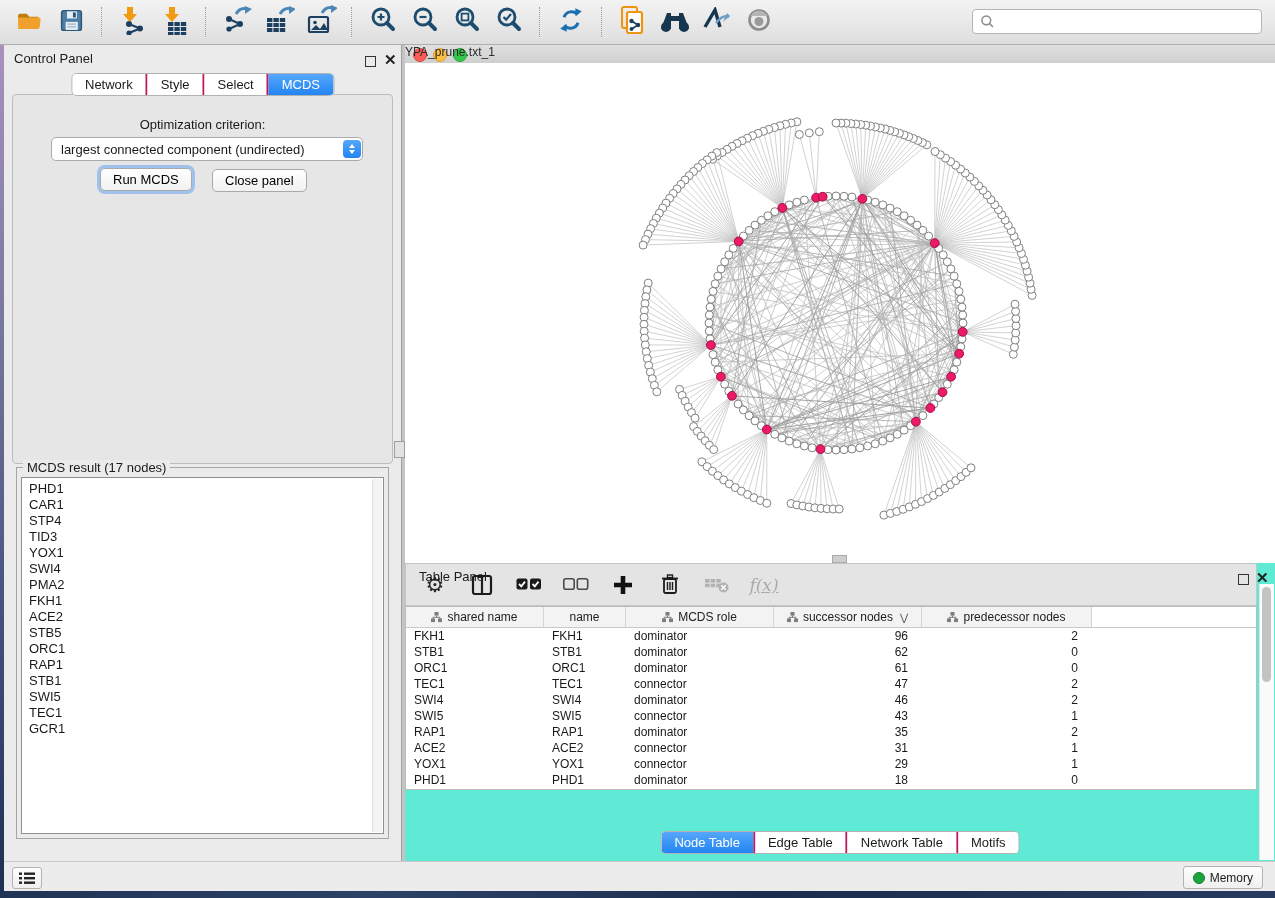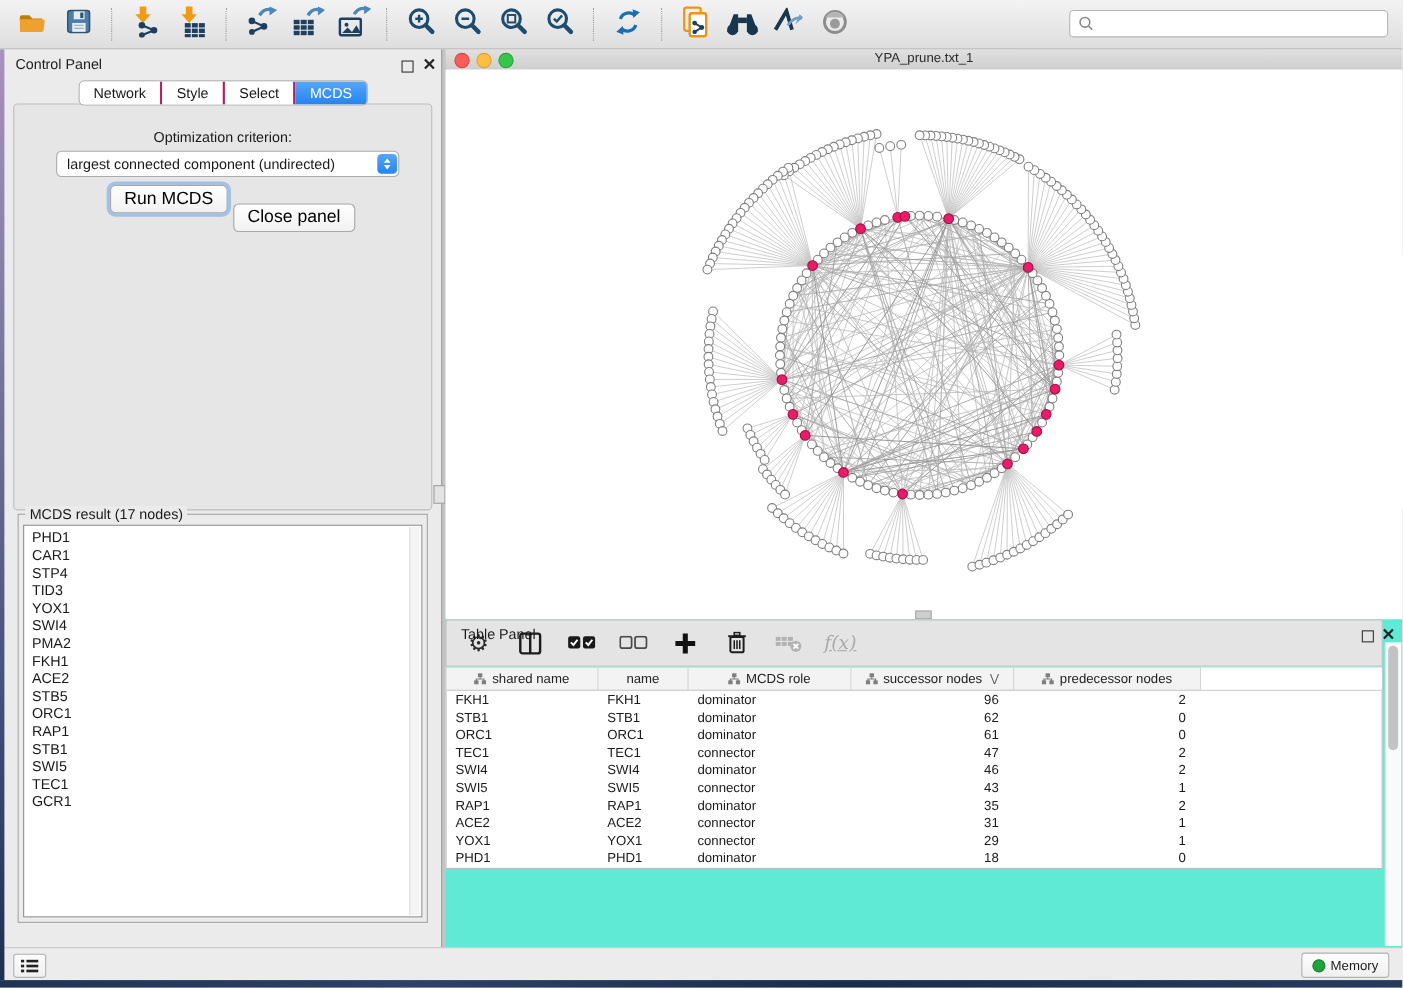--- a/index.html
+++ b/index.html
@@ -41,44 +41,44 @@
   #opt-label{width:100%;text-align:center;top:22px;font-size:13px;}
   #opt-select{left:38px;top:42px;width:310px;height:22px;background:#fff;border:1px solid #ababab;
     border-radius:5px;display:flex;align-items:center;font-size:13px;}
   #opt-select .val{flex:1;padding-left:9px;white-space:nowrap;overflow:hidden;}
   .stepper{width:18px;height:18px;margin-right:1px;border-radius:4px;
     background:linear-gradient(#55a7fa,#2384f2);display:flex;flex-direction:column;
     align-items:center;justify-content:center;gap:2px;flex:0 0 auto;}
   .tri-up{width:0;height:0;border-left:3.5px solid transparent;border-right:3.5px solid transparent;border-bottom:4px solid #fff;}
   .tri-dn{width:0;height:0;border-left:3.5px solid transparent;border-right:3.5px solid transparent;border-top:4px solid #fff;}
   .btn{background:linear-gradient(#ffffff,#f1f1f1);border:1px solid #a9a9a9;border-radius:5px;
-    font-size:16px;padding:3px 12px;font-family:inherit;text-align:right;}
+    font-size:13px;padding:3px 12px;font-family:inherit;text-align:right;}
   #run-btn{left:87px;top:73px;box-shadow:0 0 0 3px rgba(90,155,240,.5);}
-  #close-btn{left:199px;top:90px;}
+  #close-btn{left:199px;top:74px;}
   #mcds-group{left:12px;top:422px;width:371px;height:370px;border:1px solid #a6a6a6;}
   #mcds-legend{top:-8px;left:6px;background:#ebebeb;padding:0 4px;font-size:13px;position:absolute;}
   #mcds-list{left:4px;top:9px;right:4px;bottom:4px;background:#fff;border:1px solid #8f8f8f;
     overflow:hidden;padding:3px 0 0 7px;}
   #mcds-list .item{font-size:13px;line-height:16px;}
   #mcds-scroll{top:1px;right:1px;width:9px;bottom:1px;background:#f4f4f4;border-left:1px solid #e0e0e0;}
 
   
   #vsplit{left:401px;top:45px;width:4px;height:816px;background:#c4c4c4;border-left:1px solid #9f9f9f;}
   #vsplit-handle{left:394px;top:441px;width:9px;height:15px;background:#e3e3e3;border:1px solid #9f9f9f;}
   #hsplit-handle{left:832px;top:555px;width:13px;height:6px;background:#cecece;border:1px solid #aaa;}
 
   
   #net-window{left:405px;top:45px;width:870px;height:518px;}
   #net-titlebar{left:0;top:0;width:870px;height:18px;background:linear-gradient(#e0e0e0,#cfcfcf);
     border-bottom:1px solid #9c9c9c;}
   .traffic{width:12px;height:12px;border-radius:50%;position:absolute;top:3px;}
   #tl-red{left:8px;background:#fc5b57;border:1px solid #d94742;}
   #tl-yellow{left:28px;background:#fdbe41;border:1px solid #dfa133;}
   #tl-green{left:48px;background:#34c84a;border:1px solid #27a53a;}
-  #net-title{width:100%;text-align:center;top:0;font-size:12px;color:#2a2a2a;}
+  #net-title{width:100%;top:0;font-size:12px;color:#2a2a2a;}
   #net-canvas{left:0;top:18px;width:870px;height:500px;background:#fff;}
 
   
   #table-panel{left:405px;top:563px;width:870px;height:298px;background:#5eead4;}
   #tp-title{left:14px;top:6px;}
   #tp-float{left:833px;top:8px;} #tp-close{left:851px;top:6px;}
   #tp-toolbar{left:9px;top:30px;width:852px;height:43px;background:#e4e4e4;
     border:1px solid #c6c6c6;border-radius:2px;display:flex;align-items:center;padding-left:16px;box-sizing:border-box;gap:21px;}
   .tpicon{display:flex;align-items:center;justify-content:center;width:26px;height:26px;}
   .gear{font-size:21px;color:#2b2b2b;line-height:22px;font-family:"DejaVu Sans",sans-serif;}
@@ -1263,20 +1263,26 @@
           <div class="td" style="width: 148px;">dominator</div>
           <div class="td num" style="width: 148px;">18</div>
           <div class="td num" style="width: 170px;">0</div>
         </div>
       </div>
     <div id="tbl-scroll" class="abs">
         <div id="tbl-thumb"></div>
       </div>
   </div>
 
+  <div id="tp-tabs" class="abs segbar">
+      <span class="seg sel">Node Table</span>
+      <span class="seg">Edge Table</span>
+      <span class="seg">Network Table</span>
+      <span class="seg">Motifs</span>
+    </div>
 </div>
 
 <div id="status-bar" class="abs">
   <div id="auto-btn" class="abs">
     <svg width="16" height="13" viewBox="0 0 16 13">
         <g fill="#222">
           <rect x="0" y="0.5" width="3" height="2.4"></rect>
           <rect x="0" y="5" width="3" height="2.4"></rect>
           <rect x="0" y="9.5" width="3" height="2.4"></rect>
           <rect x="5" y="0.5" width="11" height="2.4"></rect>

